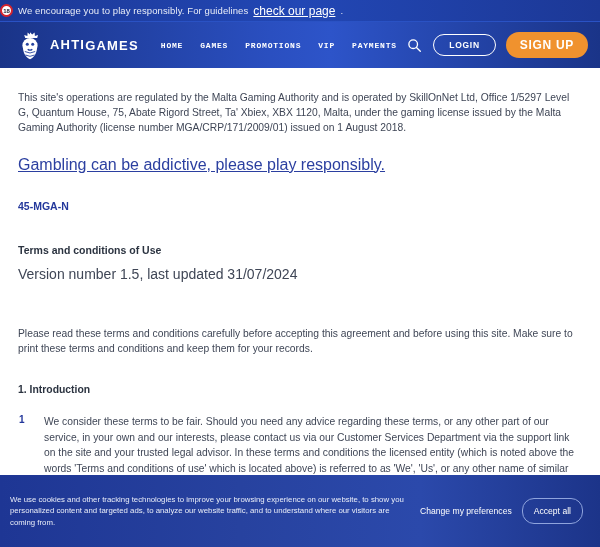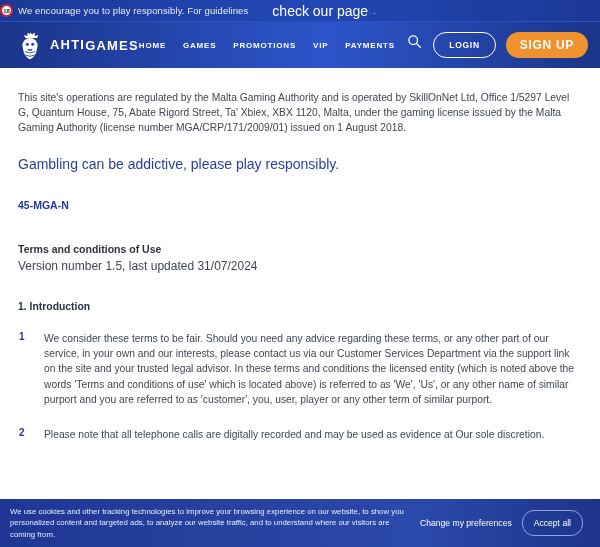--- a/index.html
+++ b/index.html
@@ -45,24 +45,24 @@
     line-height: 1;
     flex: 0 0 auto;
   }
   .top-banner-text {
     font-size: 9.5px;
     color: #e8ecf7;
     letter-spacing: 0.1px;
     white-space: nowrap;
   }
   .top-banner-link {
-    font-size: 14px;
-    color: #ffffff;
-    cursor: pointer;
-    margin-left: 19px;
+    font-size: 12px;
+    color: #ffffff;
+    text-decoration: underline;
+    cursor: pointer;
   }
 
   
   .header {
     height: 46px;
     background: linear-gradient(90deg, #1a3488 0%, #2a4fc0 45%, #2d54c9 55%, #1a3488 100%);
     display: flex;
     align-items: center;
     padding: 0 12px 0 16px;
     position: relative;
@@ -87,33 +87,36 @@
     font-weight: bold;
     letter-spacing: 1.2px;
   }
   .brand-text .l1 { font-size: 13px; }
   .brand-text .l2 { font-size: 13px; margin-top: 1px; }
 
   .nav {
     display: flex;
     align-items: flex-end;
     gap: 17px;
+    margin-left: 22px;
+    font-family: Liberation Mono, monospace;
   }
   .nav-item {
     font-size: 8px;
     font-weight: bold;
     letter-spacing: 0.8px;
     color: #ffffff;
     cursor: pointer;
     white-space: nowrap;
   }
 
   .header-right {
     margin-left: auto;
     display: flex;
+    align-items: center;
     gap: 10px;
   }
   .search-btn {
     width: 18px;
     height: 18px;
     display: flex;
     align-items: center;
     justify-content: center;
     cursor: pointer;
     background: transparent;
@@ -151,39 +154,40 @@
   }
   .para {
     font-size: 10.3px;
     line-height: 15.2px;
     color: #3f4656;
     max-width: 565px;
   }
   .legal-link {
     display: inline-block;
     margin-top: 20px;
-    font-size: 14px;
+    font-size: 16px;
     color: #2b3fa0;
+    text-decoration: underline;
     cursor: pointer;
   }
   .mga-code {
     margin-top: 26px;
     font-size: 10.5px;
     font-weight: bold;
     color: #23379b;
   }
   .section-title {
     margin-top: 32px;
     font-size: 10.5px;
     font-weight: bold;
     color: #2b3340;
   }
   .version-line {
-    margin-top: 4px;
-    font-size: 12px;
+    margin-top: 10px;
+    font-size: 14px;
     color: #3f4656;
   }
   .intro-note {
     margin-top: 44px;
     font-size: 10.3px;
     line-height: 15.4px;
     color: #3f4656;
     max-width: 568px;
   }
   .heading-num {
@@ -212,21 +216,21 @@
     color: #3f4656;
     flex: 1;
   }
 
   
   .cookie-bar {
     position: absolute;
     left: 0;
     right: 0;
     bottom: 0;
-    height: 48px;
+    height: 72px;
     background: linear-gradient(90deg, #1e3694 0%, #27429f 40%, #2b49ab 70%, #1c3489 100%);
     display: flex;
     align-items: center;
     padding: 0 13px 0 10px;
     gap: 10px;
   }
   .cookie-text {
     font-size: 7.8px;
     line-height: 11.6px;
     color: #e9edf8;
@@ -309,20 +313,21 @@
     <p class="para">This site's operations are regulated by the Malta Gaming Authority and is operated by SkillOnNet Ltd, Office 1/5297 Level G, Quantum House, 75, Abate Rigord Street, Ta' Xbiex, XBX 1120, Malta, under the gaming license issued by the Malta Gaming Authority (license number MGA/CRP/171/2009/01) issued on 1 August 2018.</p>
 
     <a class="legal-link">Gambling can be addictive, please play responsibly.</a>
 
     <div class="mga-code">45-MGA-N</div>
 
     <div class="section-title">Terms and conditions of Use</div>
 
     <div class="version-line">Version number 1.5, last updated 31/07/2024</div>
 
+    <p class="intro-note">Please read these terms and conditions carefully before accepting this agreement and before using this site. Make sure to print these terms and conditions and keep them for your records.</p>
 
     <div class="heading-num">1. Introduction</div>
 
     <div class="clause">
       <div class="clause-num">1</div>
       <div class="clause-body">We consider these terms to be fair. Should you need any advice regarding these terms, or any other part of our service, in your own and our interests, please contact us via our Customer Services Department via the support link on the site and your trusted legal advisor. In these terms and conditions the licensed entity (which is noted above the words 'Terms and conditions of use' which is located above) is referred to as 'We', 'Us', or any other name of similar purport and you are referred to as 'customer', you, user, player or any other term of similar purport.</div>
     </div>
 
     <div class="clause">
       <div class="clause-num">2</div>

